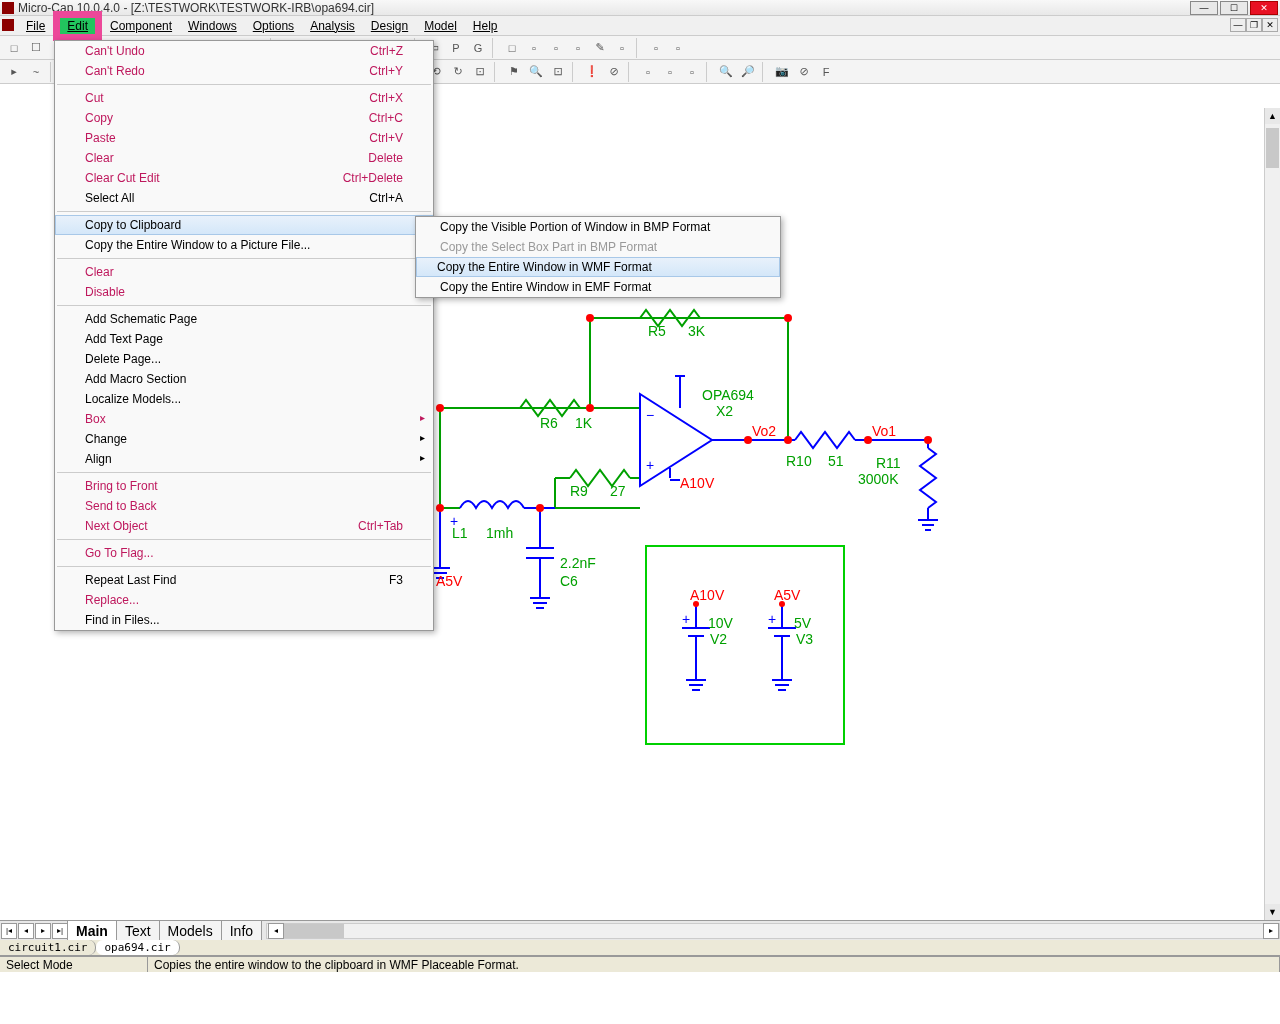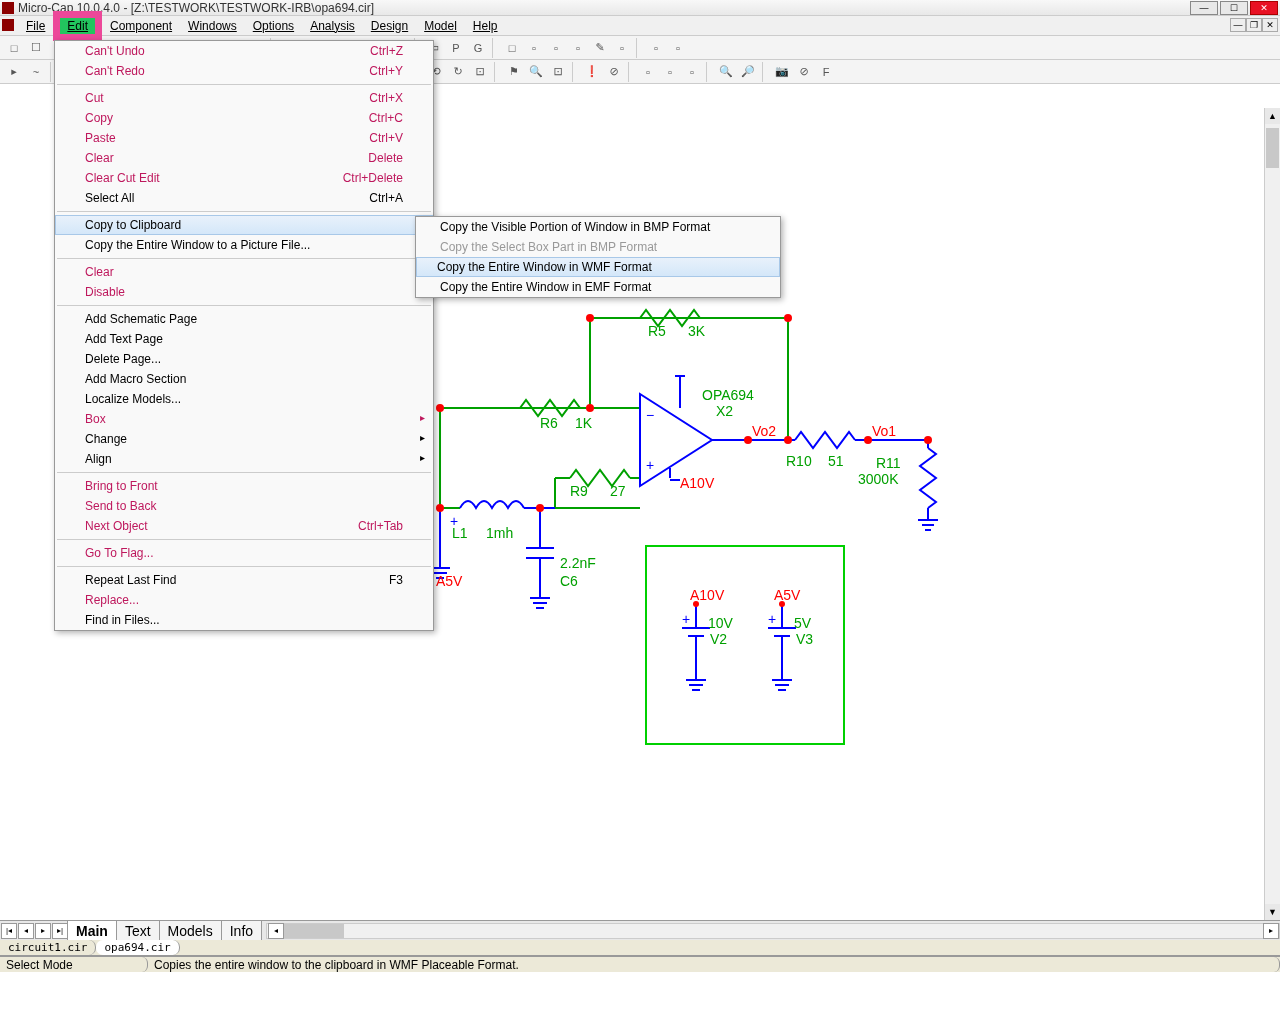--- a/index.html
+++ b/index.html
@@ -51,21 +51,21 @@
 .sheettabs .tab { padding:2px 8px; background:#f4f4f4; border:1px solid #999; border-bottom:none; margin-left:-1px; font-size:14px; }
 .sheettabs .tab.active { background:#fff; font-weight:bold; }
 .hscroll-track{ flex:1; height:16px; background:#f0f0f0; border:1px solid #ccc; margin-left:4px; position:relative;}
 .hscroll-thumb{ position:absolute; left:0; top:0; bottom:0; width:60px; background:#c8c8c8;}
 
 .filetabs { position:absolute; left:0; bottom:68px; right:0; height:16px; background:#ece9d8; display:flex; border-bottom:1px solid #999;}
 .filetabs .ftab { padding:1px 8px; border-right:1px solid #999; font-family:monospace; font-size:11px;border-radius:7px; }
 .filetabs .ftab.active { background:#fff; }
 
 .statusbar { position:absolute; left:0; bottom:52px; right:0; height:16px; background:#ece9d8; display:flex; border-top:1px solid #999; font-family:monospace; font-size:11px; }
-.statusbar .cell { border-right:1px solid #999; padding:1px 6px;border-radius:6px; }
+.statusbar .cell { border-right:1px solid #999; padding:1px 6px; }
 .statusbar .cell:first-child { width:148px; }
 
 .blank { position:absolute; left:0; bottom:0; right:0; height:52px; background:#fff; }
 
 
 .node{ fill:#ff0000; }
 .wireG{ stroke:#00a000; stroke-width:2; fill:none; }
 .wireB{ stroke:#0000ff; stroke-width:2; fill:none; }
 .txtB{ fill:#0000ff; font-family:Arial; font-size:14px; }
 .txtG{ fill:#00a000; font-family:Arial; font-size:14px; }

